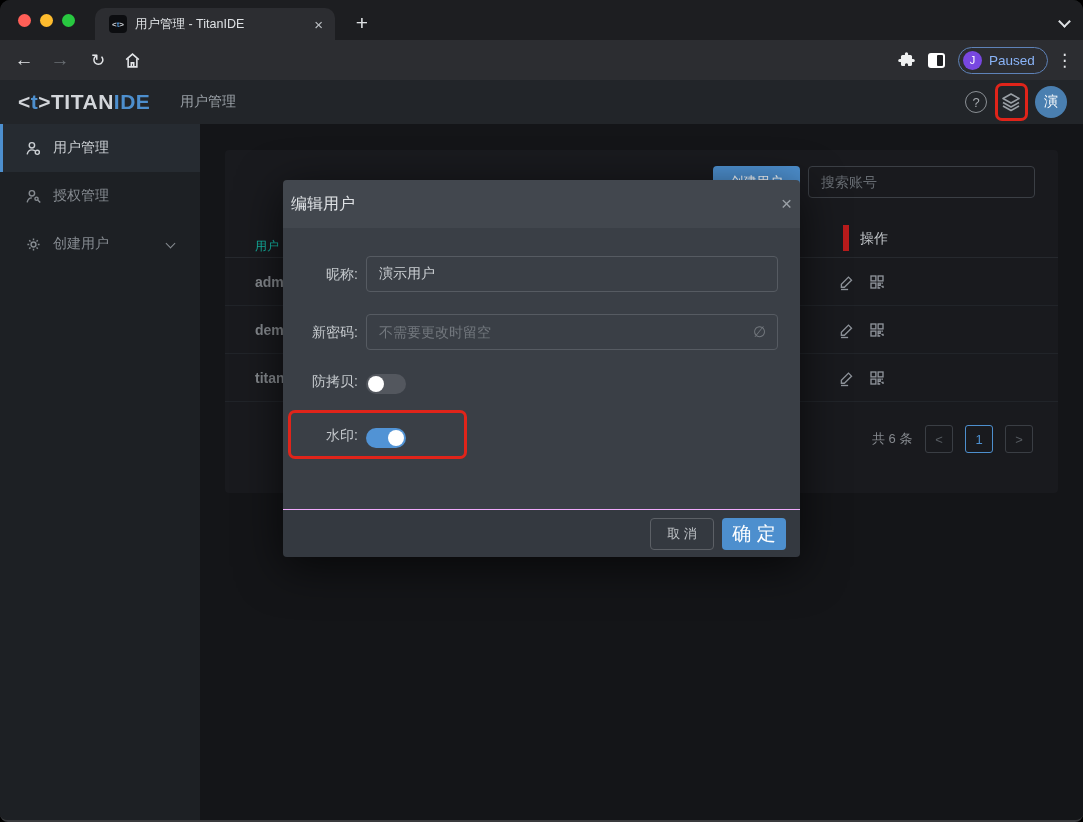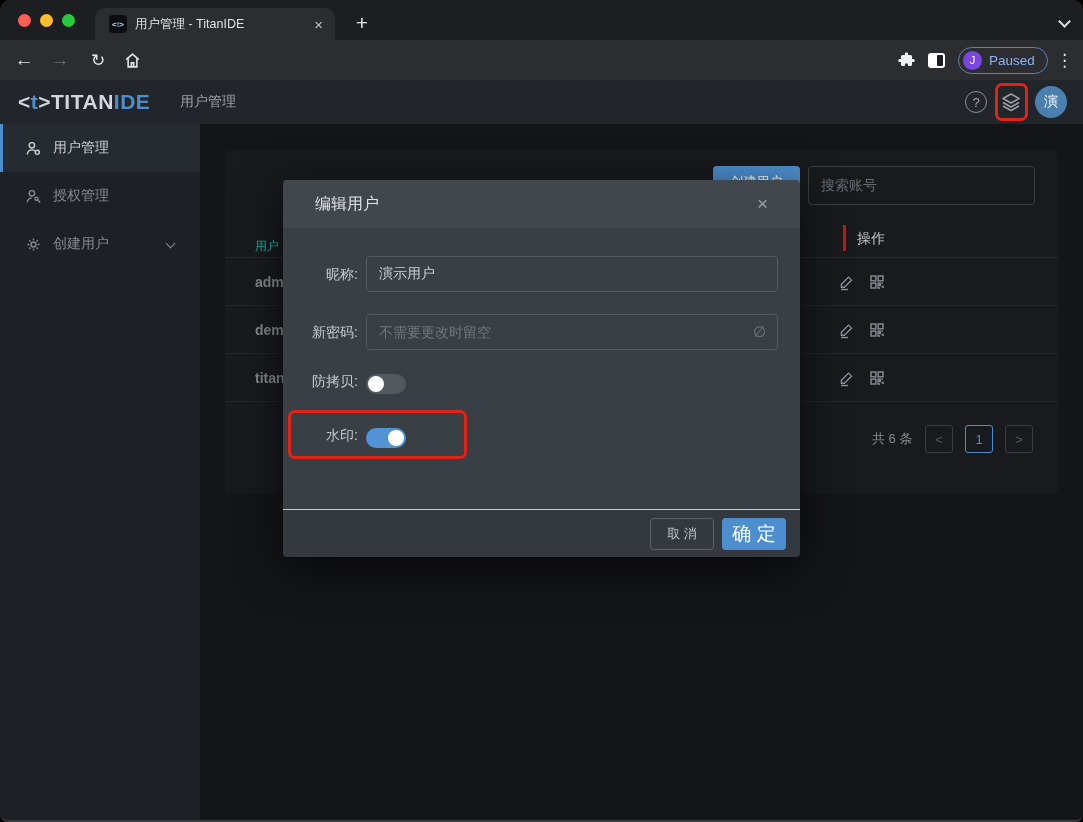--- a/index.html
+++ b/index.html
@@ -66,43 +66,43 @@
   .side-item.active { background:#262b31; color:#ccd0d4; border-left:3px solid var(--accent-blue,#4d8fce); padding-left:21px; }
   .side-item svg { width:19px; height:19px; flex:none; }
   .side-chev { position:absolute; right:26px; top:20px; width:7px; height:7px; border-right:1.5px solid #868b91;
                border-bottom:1.5px solid #868b91; transform:rotate(45deg); }
 
   
   .main { position:absolute; left:200px; top:124px; width:883px; height:698px; background:#141518; }
   .card { position:absolute; left:25px; top:26px; width:833px; height:343px; background:#191a1e; border-radius:4px; }
   .create-btn { position:absolute; left:488px; top:16px; width:87px; height:32px; background:var(--accent-blue,#4d8fce);
                 border:none; border-radius:4px; color:#fff; font-size:13px; }
-  .search-box { position:absolute; left:583px; top:16px; width:227px; height:39px; background:transparent;
-                border:1px solid #3b3f45; border-radius:4px; color:#cdd1d5; font-size:14px; padding:8px 12px;font-family:Liberation Serif, serif; }
+  .search-box { position:absolute; left:583px; top:16px; width:227px; height:32px; background:transparent;
+                border:1px solid #3b3f45; border-radius:4px; color:#cdd1d5; font-size:14px; padding:8px 12px; }
   .search-box::placeholder { color:#666b71; }
   .thead { position:absolute; left:0; top:68px; width:100%; height:40px; border-bottom:1px solid #26292e; }
   .th-user { position:absolute; left:30px; top:8px; line-height:40px; color:#14b8a6; font-size:12px; }
   .th-action { position:absolute; left:618px; top:0; line-height:40px; color:#c3c7cb; font-size:14px;
-               padding-left:11px; border-left:3px solid #b91c1c; height:26px; margin-top:7px; line-height:26px; }
+               padding-left:11px; border-left:6px solid #b91c1c; height:26px; margin-top:7px; line-height:26px; }
   .trow { position:absolute; left:0; width:100%; height:48px; border-bottom:1px solid #212429; }
   .td-user { position:absolute; left:30px; top:0; line-height:48px; color:#85898e; font-size:14px; white-space:nowrap;font-weight:bold; }
   .td-actions { position:absolute; left:613px; top:0; height:48px; display:flex; align-items:center; gap:12px; color:#8e939a; }
   .td-actions svg { width:18px; height:18px; }
   .pager { position:absolute; left:0; top:274px; width:100%; height:30px; }
   .pg-total { position:absolute; left:647px; top:0; line-height:30px; color:#85898e; font-size:13px; }
   .pg-btn { position:absolute; top:1px; width:28px; height:28px; border:1px solid #3a3e44; border-radius:3px;
             background:transparent; color:#565b61; font-size:13px; display:flex; align-items:center; justify-content:center; }
   .pg-prev { left:700px; } .pg-page { left:740px; border-color:var(--accent-blue,#4d8fce); color:var(--accent-blue,#4d8fce); }
   .pg-next { left:780px; }
 
   
   .modal { position:absolute; left:283px; top:180px; width:517px; height:377px; border-radius:4px; overflow:visible;
            box-shadow:0 10px 45px rgba(0,0,0,.65); z-index:40; }
   .m-head { position:absolute; left:0; top:0; width:100%; height:48px; background:#42474e; border-radius:4px 4px 0 0;
-            display:flex; align-items:center; padding:0 32px; }
+            display:flex; align-items:center; padding:0 8px; }
   .m-title { color:#dfe2e5; font-size:16px; flex:1; }
   .m-close { color:#9aa0a6; font-size:19px; }
   .m-body { position:absolute; left:0; top:48px; width:100%; height:281px; background:#3a3f46; }
   .m-label { position:absolute; left:0; width:75px; text-align:right; color:#c5c9cd; font-size:14px; }
   .m-input { position:absolute; left:83px; width:412px; height:36px; background:transparent; border:1px solid #565b62;
              border-radius:4px; color:#cdd1d5; font-size:14px; padding:0 34px 0 12px; }
   .m-input::placeholder { color:#72777d; }
   .eye-off { position:absolute; left:470px; top:143px; color:#72777d; font-size:15px; z-index:2; }
   .toggle { position:absolute; left:83px; width:40px; height:20px; border-radius:10px; }
   .toggle .knob { position:absolute; top:2px; width:16px; height:16px; border-radius:50%; background:#fff; }

